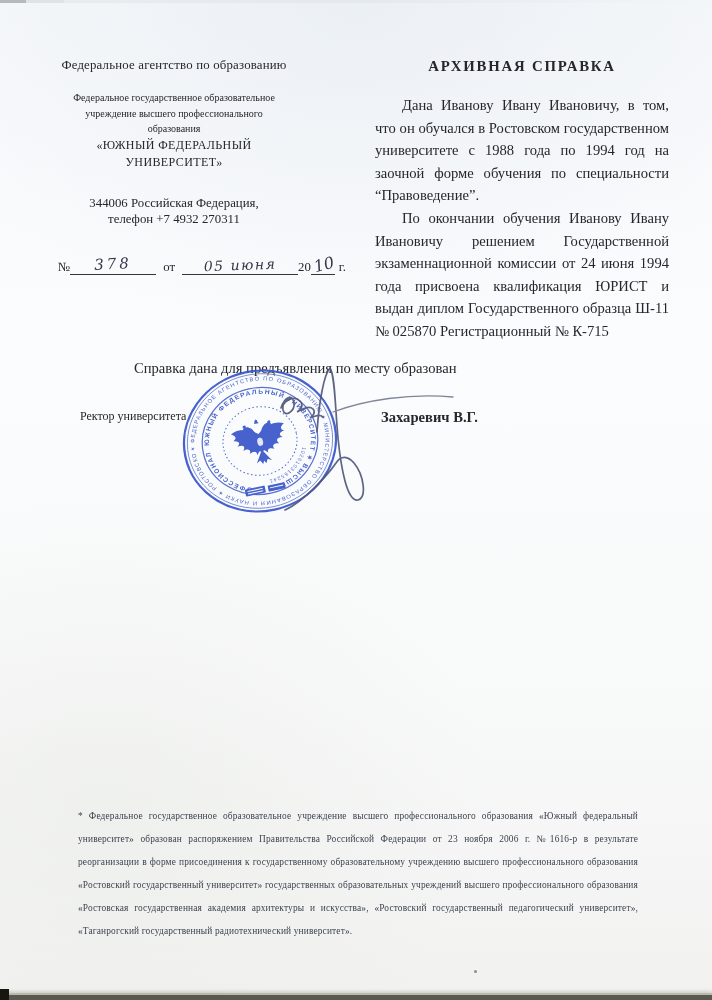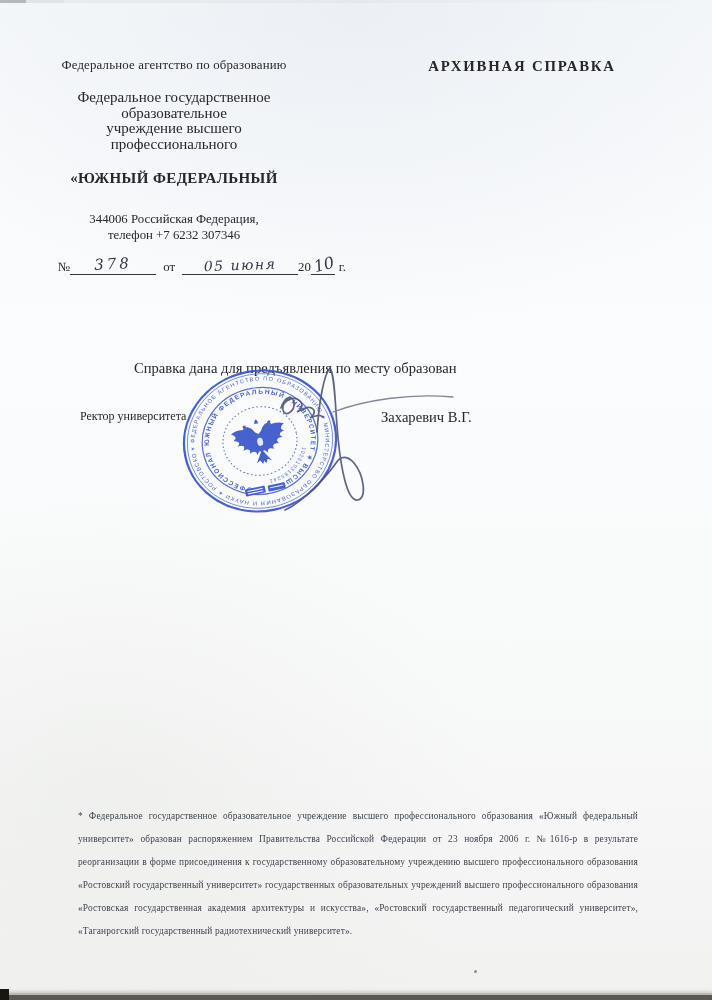--- a/index.html
+++ b/index.html
@@ -15,69 +15,71 @@
     background:linear-gradient(90deg, #9aa0a4 0 26px, #d9dcdf 26px 64px, rgba(220,223,226,.6) 64px 50%, rgba(225,228,230,.4) 70%, transparent 100%); opacity:.7; }
   .edge-bottom { position:absolute; bottom:0; left:0; width:100%; height:7px;
     background:linear-gradient(180deg,#b9b9ad 0 2px, #5a594f 2px 100%);
     box-shadow:0 -2px 3px rgba(120,120,108,.25); }
   .corner-mark { position:absolute; bottom:0; left:0; width:9px; height:11px; background:#17170f; }
   .speck { position:absolute; left:474px; top:970px; width:3px; height:3px; border-radius:50%; background:#8a8f96; }
 
   
   .letterhead { position:absolute; left:48px; top:58px; width:252px; text-align:center; }
   .agency { font-size:12.8px; letter-spacing:.2px; }
-  .inst { margin-top:17px; font-size:15px; line-height:15.6px; }
-  .univ { margin-top:18px; font-weight:bold; font-size:15px; line-height:17.6px; letter-spacing:.4px; }
+  .inst { margin-top:17px; font-size:10px; line-height:15.6px; }
+  .univ { margin-top:0; font-weight:normal; font-size:12px; line-height:17.6px; letter-spacing:.4px; }
   .addr { margin-top:23px; font-size:12.8px; line-height:16px; }
 
   .refline { position:absolute; left:58px; top:254px; display:flex; align-items:flex-end; font-size:12.8px; }
   .blank { position:relative; display:inline-block; border-bottom:1.2px solid #35353a; height:20px; }
   .blank .hand { position:absolute; left:0; right:0; bottom:1px; text-align:center; }
   .hand { font-family:"DejaVu Serif", serif; font-style:italic; color:#32374a; }
   .hand-no { font-size:15px; letter-spacing:3px; transform:rotate(-3deg); }
   .hand-date { font-size:14px; letter-spacing:1.5px; transform:rotate(-2deg); }
   .hand-year { font-size:16px; letter-spacing:0; transform:rotate(-14deg); display:inline-block; }
   .ref-gap { width:7px; }
 
   
   .cert { position:absolute; left:375px; top:58px; width:294px; }
   .cert-title { text-align:center; font-weight:bold; font-size:14.8px; letter-spacing:1.8px; }
   .cert-body p { margin:0; font-size:14.6px; line-height:22.6px; text-align:justify; text-indent:27px; }
   .cert-body { margin-top:19px; }
 
   .statement { position:absolute; left:134px; top:360px; font-size:14.6px; z-index:1; }
   .rector   { position:absolute; left:80px;  top:409px; font-size:12px; z-index:1; }
-  .sig-name { position:absolute; left:381px; top:409px; font-size:14.6px; z-index:1; }
+  .sig-name { position:absolute; left:381px; top:409px; font-size:14.6px; z-index:1;font-weight:bold; }
 
   .stamp { position:absolute; left:177px; top:358px; width:166px; height:166px; z-index:2;
     transform:rotate(-12deg) scaleY(.92); opacity:.93; }
   .signature-svg { position:absolute; left:255px; top:340px; width:210px; height:185px; z-index:3; }
 
   .footnote { position:absolute; left:78px; top:805px; width:560px;
     font-size:9.4px; line-height:23px; text-align:justify; color:#3e4350; letter-spacing:.15px; }
 </style>
 </head>
 <body>
 
 <div class="scan">
 
   <div class="edge-top"></div>
 
   <div class="letterhead">
     <div class="agency">Федеральное агентство по образованию</div>
     <div class="inst">
       <div>Федеральное государственное образовательное</div>
       <div>учреждение высшего профессионального</div>
+      <div>образования</div>
     </div>
     <div class="univ">
       <div>«ЮЖНЫЙ ФЕДЕРАЛЬНЫЙ</div>
+      <div>УНИВЕРСИТЕТ»</div>
     </div>
     <div class="addr">
       <div>344006 Российская Федерация,</div>
-      <div>телефон +7 6232 307346</div>
+      <div>телефон +7 4932 270311</div>
     </div>
   </div>
 
   <div class="refline">
     <span>№</span>
     <span class="blank" style="width:86px;">
       <span class="hand hand-no">378</span>
     </span>
     <span class="ref-gap"></span>
     <span>от</span>
@@ -89,20 +91,22 @@
     <span class="blank" style="width:24px;">
       <span class="hand hand-year" style="position:absolute; left:2px; bottom:0;">10</span>
     </span>
     <span class="ref-gap" style="width:4px;"></span>
     <span>г.</span>
   </div>
 
   <div class="cert">
     <div class="cert-title">АРХИВНАЯ СПРАВКА</div>
     <div class="cert-body">
+      <p>Дана Иванову Ивану Ивановичу, в том, что он обучался в Ростовском государственном университете с 1988 года по 1994 год на заочной форме обучения по специальности “Правоведение”.</p>
+      <p>По окончании обучения Иванову Ивану Ивановичу решением Государственной экзаменнационной комиссии от 24 июня 1994 года присвоена квалификация ЮРИСТ и выдан диплом Государственного образца Ш-11 № 025870 Регистрационный № К-715</p>
     </div>
   </div>
 
   <div class="statement">Справка дана для предъявления по месту образован</div>
   <div class="rector">Ректор университета</div>
   <div class="sig-name">Захаревич В.Г.</div>
 
   <svg class="stamp" viewBox="0 0 172 172">
     <defs>
       <path id="ringOuter" d="M86,86 m-68,0 a68,68 0 1,1 136,0 a68,68 0 1,1 -136,0"></path>

